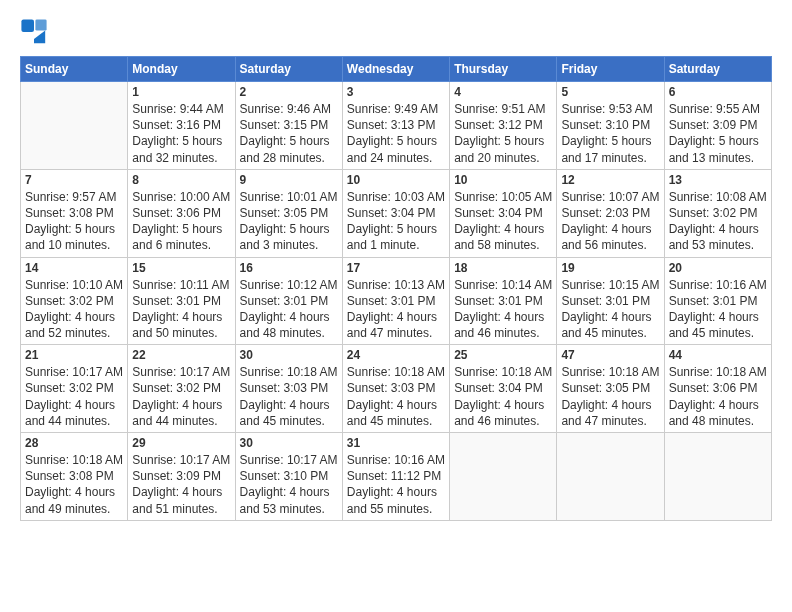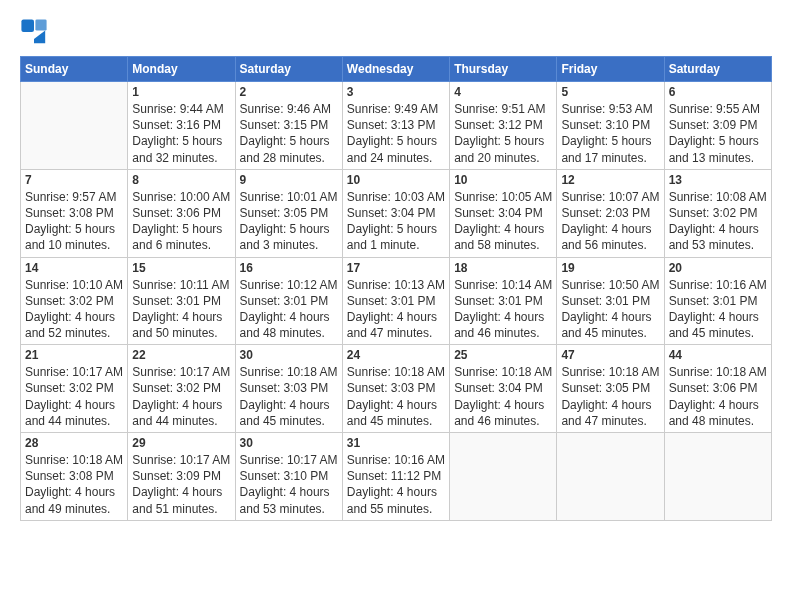--- a/index.html
+++ b/index.html
@@ -249,21 +249,21 @@
           </td>
           <td>
             <div class="day-number">18</div>
             <div class="day-info">Sunrise: 10:14 AM
 Sunset: 3:01 PM
 Daylight: 4 hours
 and 46 minutes.</div>
           </td>
           <td>
             <div class="day-number">19</div>
-            <div class="day-info">Sunrise: 10:50 AM
+            <div class="day-info">Sunrise: 10:15 AM
 Sunset: 3:01 PM
 Daylight: 4 hours
 and 45 minutes.</div>
           </td>
           <td>
             <div class="day-number">20</div>
             <div class="day-info">Sunrise: 10:16 AM
 Sunset: 3:01 PM
 Daylight: 4 hours
 and 45 minutes.</div>

